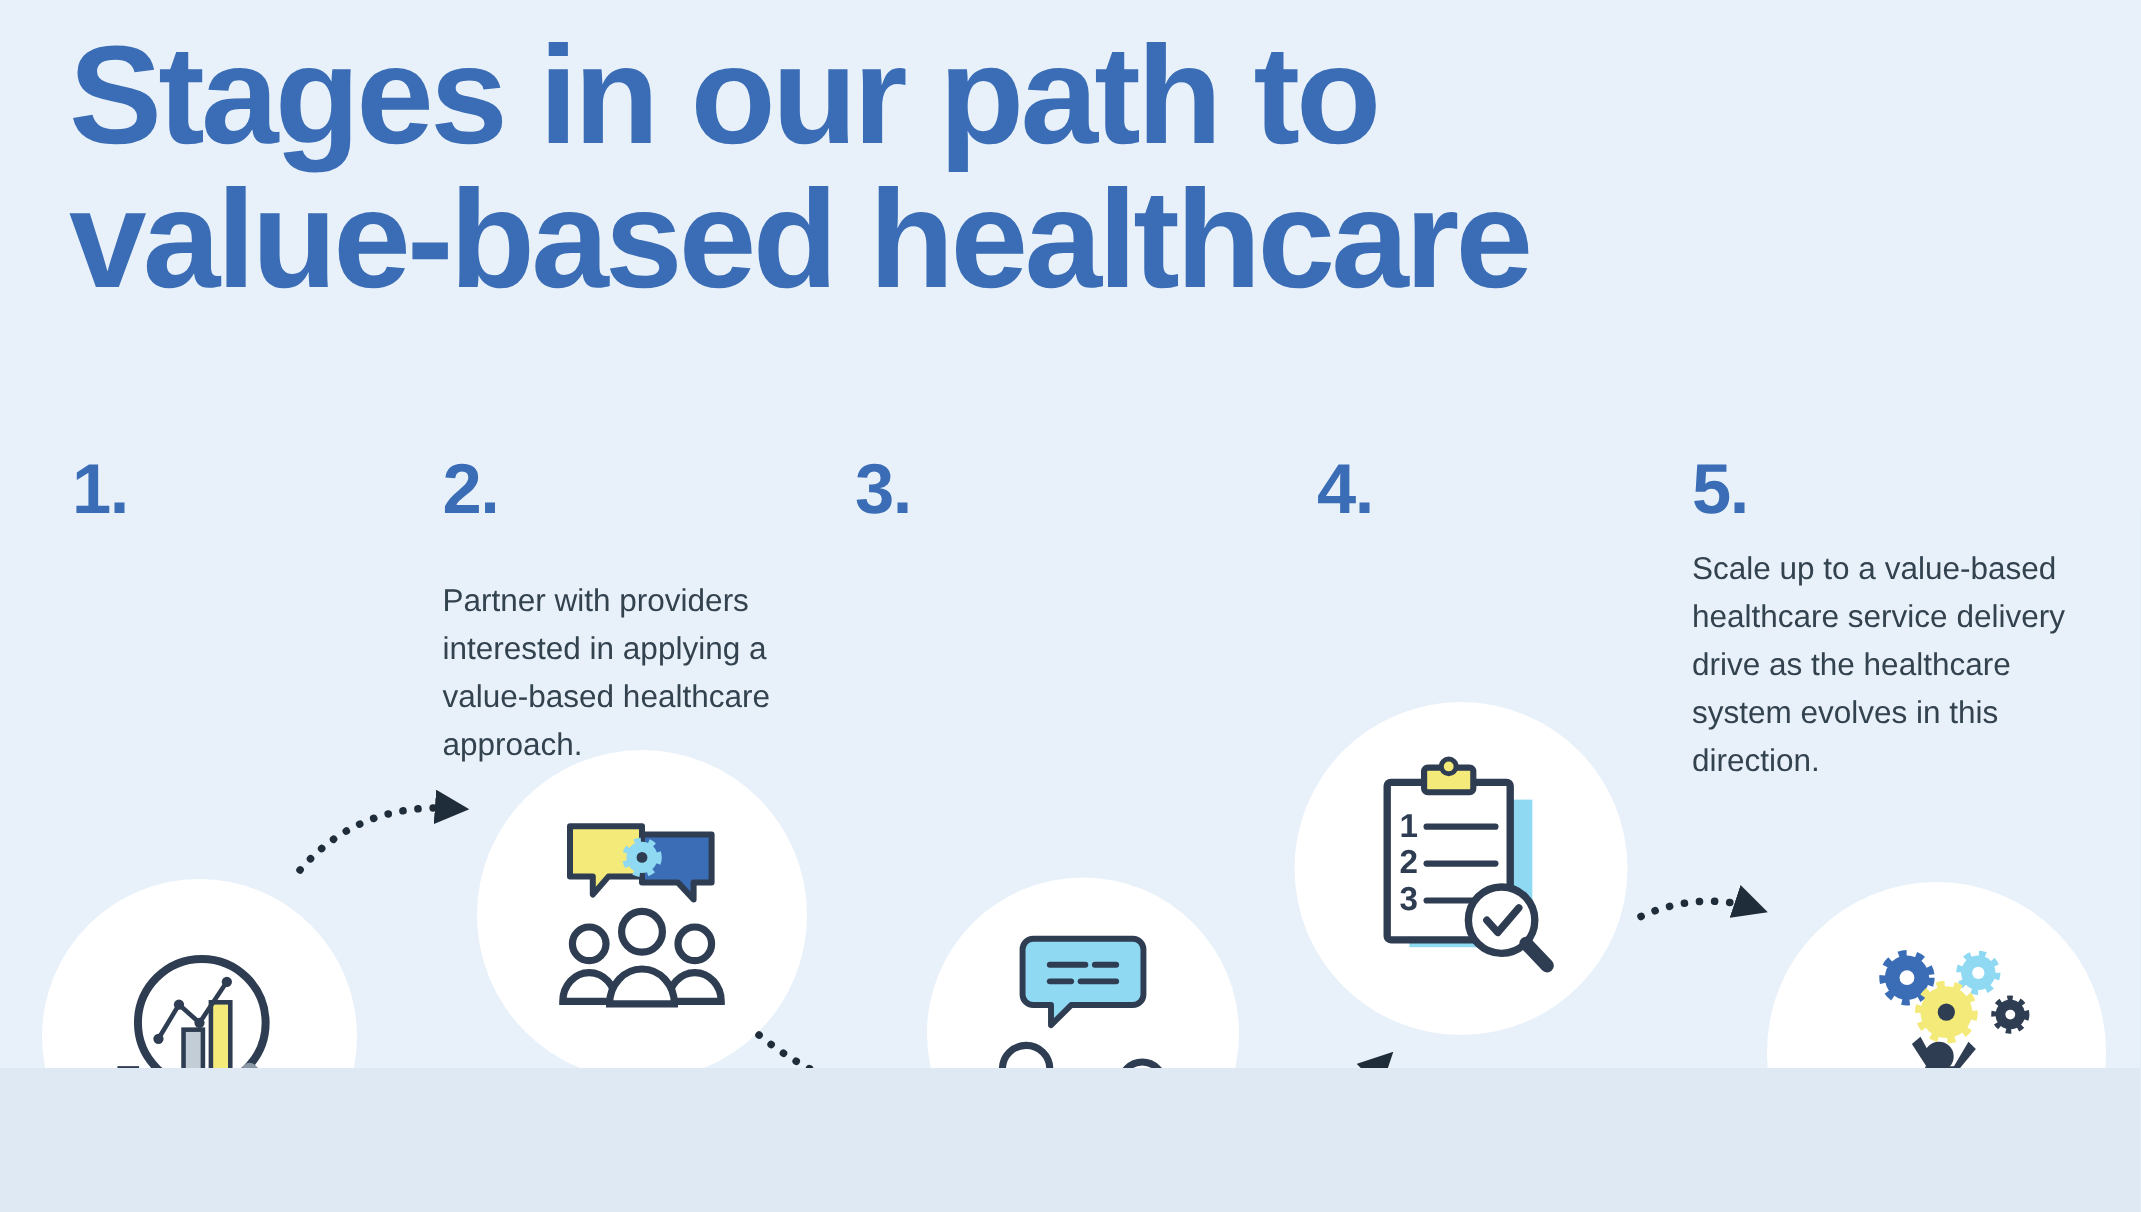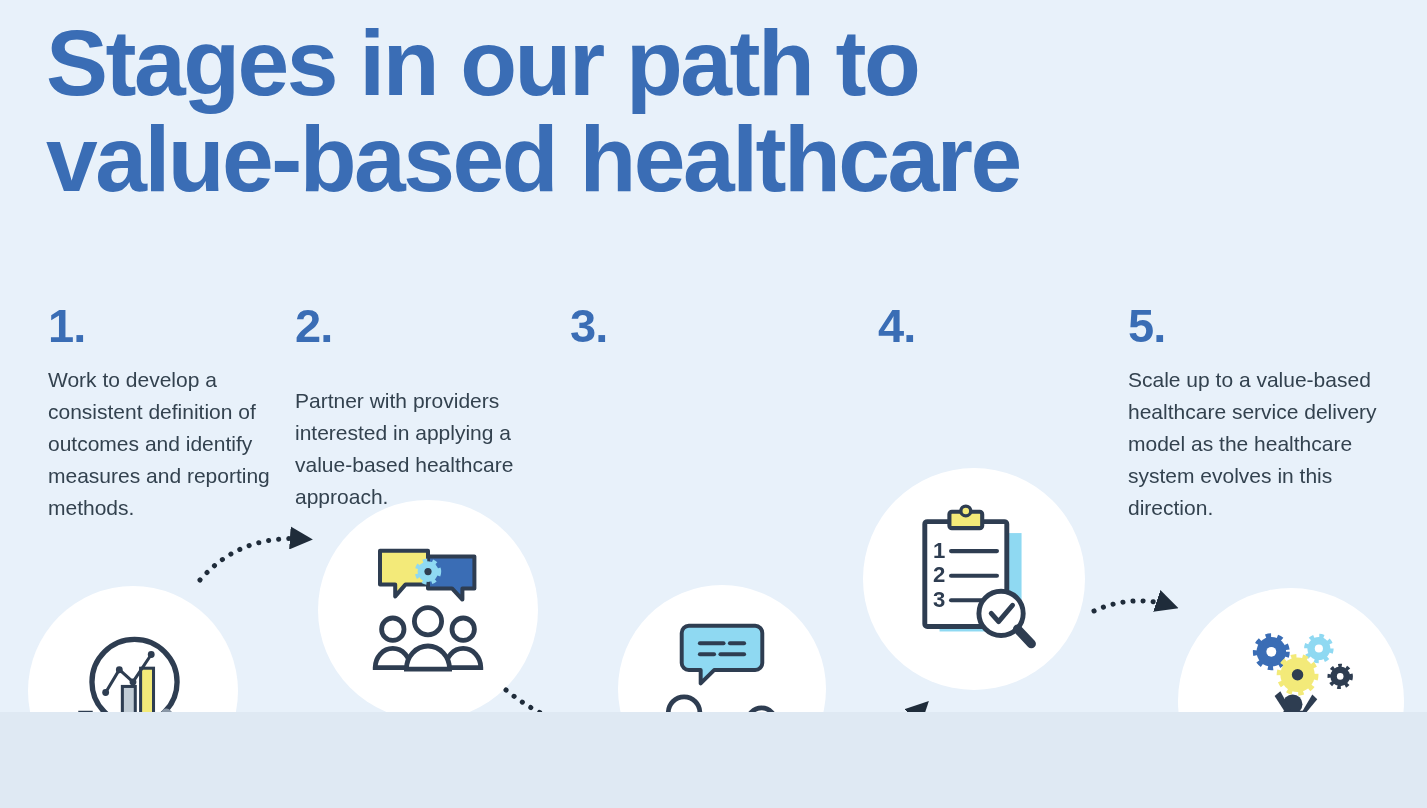--- a/index.html
+++ b/index.html
@@ -85,31 +85,30 @@
 <body>
 
 <div class="canvas">
 
   <h1 class="title">
     <span>Stages in our path to</span>
     <span>value-based healthcare</span>
   </h1>
 
   <div id="num-1" class="stage-number">1.</div>
-  <div id="desc-1" class="stage-desc">Work to develop a consistent definition of outcomes and identify measures and reporting methods.</div>
 
   <div id="num-2" class="stage-number">2.</div>
   <div id="desc-2" class="stage-desc">Partner with providers interested in applying a value-based healthcare approach.</div>
 
   <div id="num-3" class="stage-number">3.</div>
 
   <div id="num-4" class="stage-number">4.</div>
 
   <div id="num-5" class="stage-number">5.</div>
-  <div id="desc-5" class="stage-desc">Scale up to a value-based healthcare service delivery model as the healthcare system evolves in this direction.</div>
+  <div id="desc-5" class="stage-desc">Scale up to a value-based healthcare service delivery drive as the healthcare system evolves in this direction.</div>
 
   <div id="circle-1" class="icon-circle">
     <svg width="152" height="152" viewBox="0 0 200 200">
       <ellipse cx="92" cy="180" rx="72" ry="7" fill="#dbe5ee"></ellipse>
       <rect x="30" y="128" width="15" height="48" fill="#3a6db5" stroke="#2e3d51" stroke-width="4"></rect>
       <rect x="53" y="146" width="15" height="30" fill="#c2cdd6" stroke="#2e3d51" stroke-width="4"></rect>
       <circle cx="102" cy="88" r="56" fill="#ffffff" stroke="#2e3d51" stroke-width="7"></circle>
       <rect x="86" y="94" width="17" height="42" fill="#c2cdd6" stroke="#2e3d51" stroke-width="4"></rect>
       <rect x="110" y="70" width="17" height="66" fill="#f3ea79" stroke="#2e3d51" stroke-width="4"></rect>
       <polyline points="64,102 82,72 100,88 124,52" fill="none" stroke="#2e3d51" stroke-width="4"></polyline>

